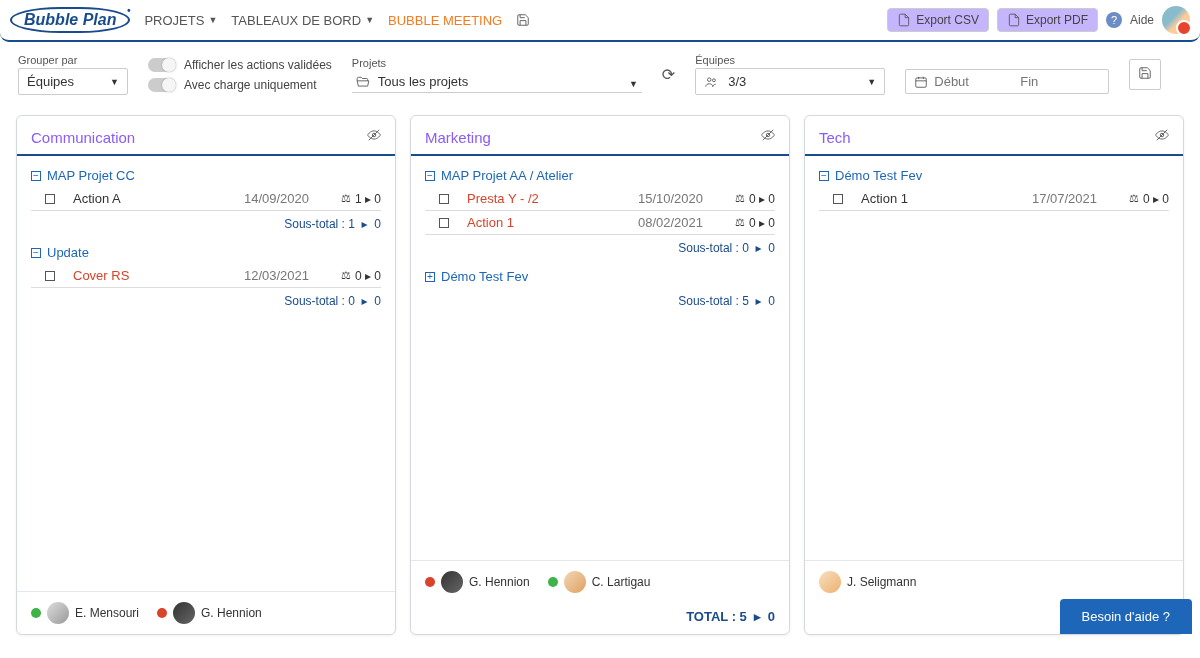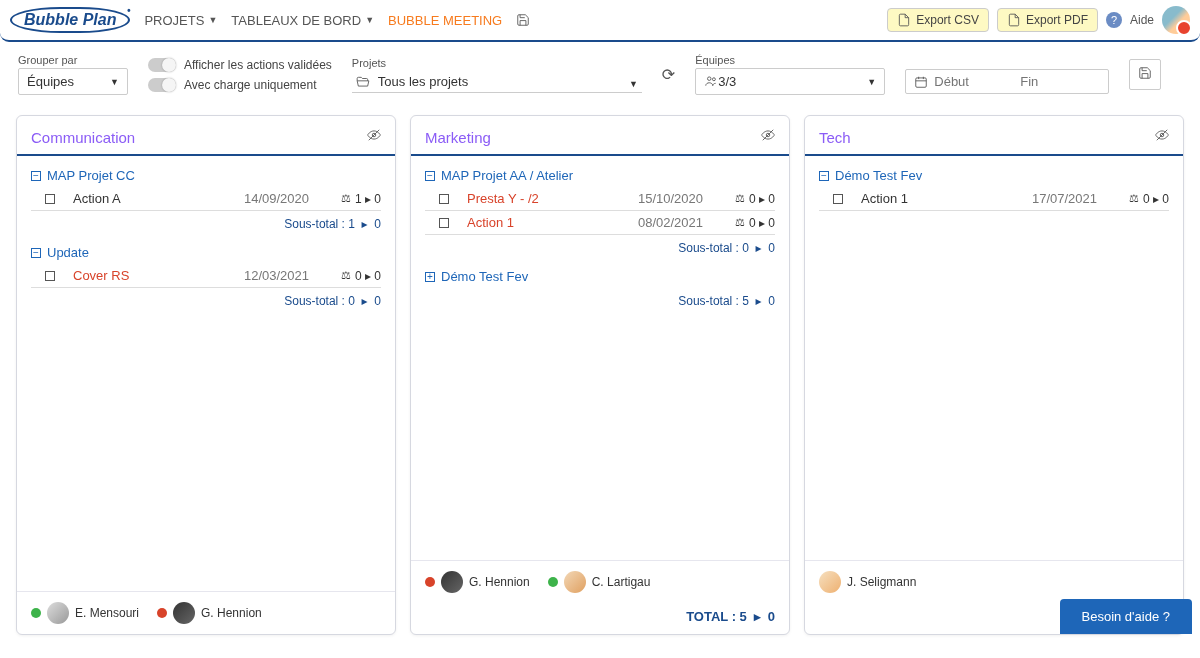--- a/index.html
+++ b/index.html
@@ -5,21 +5,21 @@
 * { box-sizing: border-box; margin: 0; padding: 0; }
 body { font-family: -apple-system, BlinkMacSystemFont, "Segoe UI", Arial, sans-serif; font-size: 13px; color: #333; background: #fff; width: 1200px; }
 .topbar { display: flex; align-items: center; padding: 6px 10px; border-bottom: 2px solid #1a4b8c; border-radius: 9px; }
 .logo { border: 2px solid #1a4b8c; border-radius: 50%/60%; padding: 2px 12px; font-weight: bold; font-style: italic; color: #1a4b8c; font-size: 16px; margin-right: 14px; position: relative; }
 .logo::after { content: "•"; position: absolute; top: -4px; right: -2px; font-size: 10px; }
 .nav { display: flex; gap: 14px; align-items: center; }
 .nav-item { color: #555; font-size: 13px; font-weight: 500; cursor: pointer; display: flex; align-items: center; gap: 4px; }
 .nav-item.active { color: #f77b1e; }
 .caret { font-size: 9px; }
 .topbar-right { margin-left: auto; display: flex; align-items: center; gap: 8px; }
-.btn-outline { border: 1px solid #ccc; border-radius: 4px; padding: 4px 9px; font-size: 12px; display: flex; align-items: center; gap: 5px; cursor: pointer; background: #fef9c3; color: #444; }
+.btn-outline { border: 1px solid #ccc; border-radius: 4px; padding: 4px 9px; font-size: 12px; display: flex; align-items: center; gap: 5px; cursor: pointer; background: #c4b5fd; color: #444; }
 .help-ico { width: 16px; height: 16px; border-radius: 50%; background: #6b8cc4; color: #fff; display: flex; align-items: center; justify-content: center; font-size: 11px; }
 .avatar-top { width: 28px; height: 28px; border-radius: 50%; background: linear-gradient(135deg,#8bc 40%,#fc9 60%); position: relative; }
 .avatar-top::after { content: ""; position: absolute; bottom: -2px; right: -2px; width: 12px; height: 12px; background: #e8432e; border-radius: 50%; border: 2px solid #fff; }
 
 .filters { display: flex; align-items: center; gap: 20px; padding: 12px 18px; }
 .filter-col { display: flex; flex-direction: column; gap: 2px; }
 .filter-label { font-size: 11px; color: #555; }
 .select { border: 1px solid #ccc; padding: 5px 8px; min-width: 110px; display: flex; align-items: center; justify-content: space-between; font-size: 13px; cursor: pointer; background: #fff; border-radius: 2px; }
 .toggle-item { display: flex; align-items: center; gap: 8px; font-size: 12px; color: #444; }
 .switch { width: 28px; height: 14px; background: #ccc; border-radius: 7px; position: relative; }
@@ -132,21 +132,21 @@
           <path d="M2 10V6a2 2 0 0 1 2-2h5l2 2h7a2 2 0 0 1 2 2v2"></path>
         </svg>
       <span style="flex:1;">Tous les projets</span>
       <span class="caret">▼</span>
     </div>
   </div>
   <div class="refresh">⟳</div>
   <div class="filter-col">
     <span class="filter-label">Équipes</span>
     <div class="select" style="min-width:190px;">
-      <span style="display:flex;gap:0;">
+      <span style="display:flex;align-items:center;gap:10px;">
           <svg class="fi" viewBox="0 0 24 24">
             <circle cx="9" cy="8" r="3"></circle>
             <path d="M3 20c0-3 3-5 6-5s6 2 6 5"></path>
             <circle cx="17" cy="9" r="2.5"></circle>
             <path d="M15 20c0-2 2-4 5-4"></path>
           </svg>
           <span>3/3</span>
         </span>
       <span class="caret">▼</span>
     </div>

